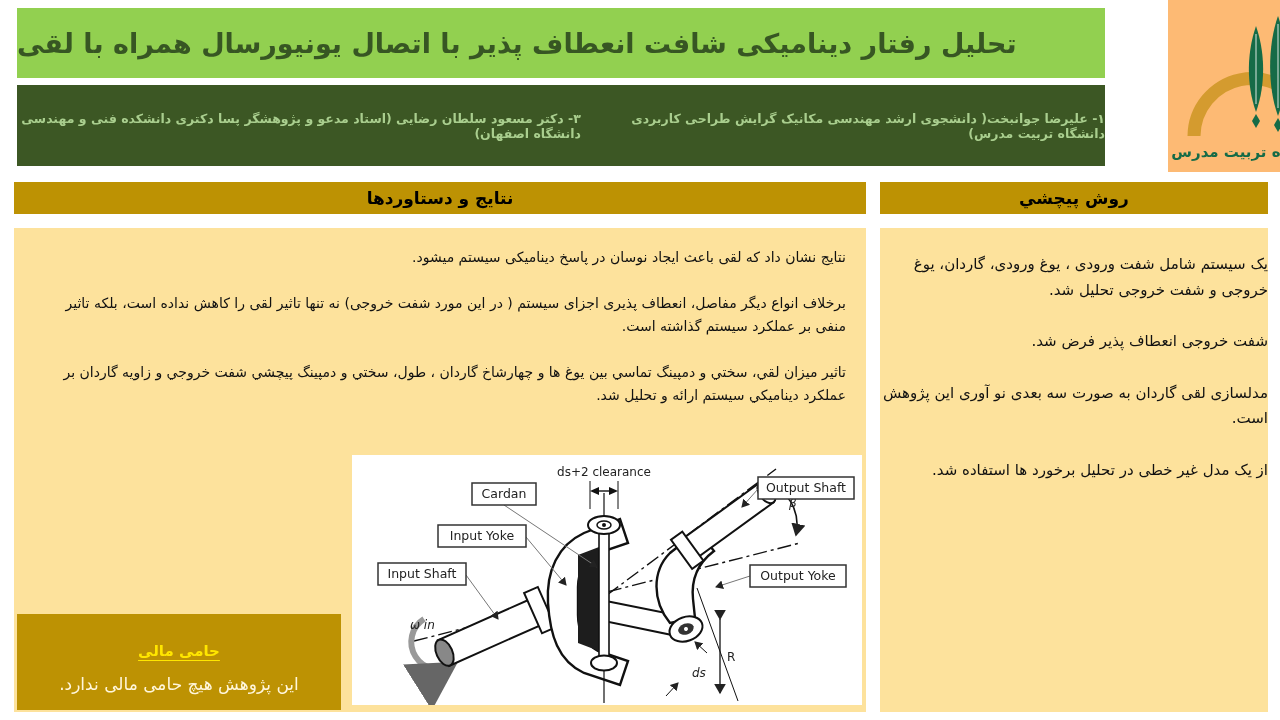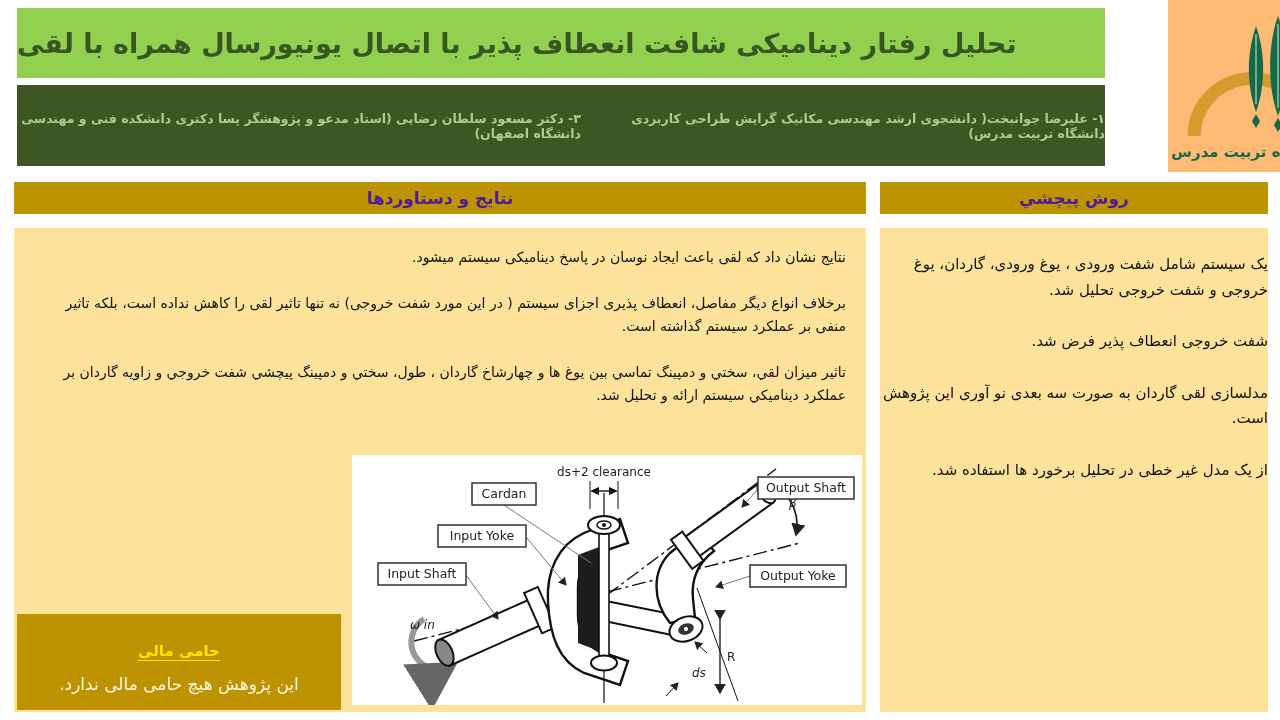--- a/index.html
+++ b/index.html
@@ -22,21 +22,21 @@
     display:flex; flex-direction:row; align-items:center; justify-content:center;
     gap:7px; font-size:12.5px; font-weight:bold;
   }
   .logo-box {
     position:absolute; left:1168px; top:0; width:164px; height:172px; background:#fdba74;
   }
   
   .sec-header {
     position:absolute; top:182px; height:32px; background:#BD9203;
     display:flex; align-items:center; justify-content:center;
-    color:#4c1d95; font-weight:bold; font-size:17px; direction:rtl;
+    color:#000000; font-weight:bold; font-size:17px; direction:rtl;
   }
   #results-header { left:14px;  width:852px; }
   #method-header  { left:880px; width:388px; }
   
   .panel {
     position:absolute; top:228px; height:484px; background:#FDE29C;
     direction:rtl; color:#111111;
   }
   #results-panel { left:14px; width:852px; padding:18px 20px; font-size:14px; }
   #results-panel p { text-align:right; line-height:1.6; margin-bottom:24px; }

